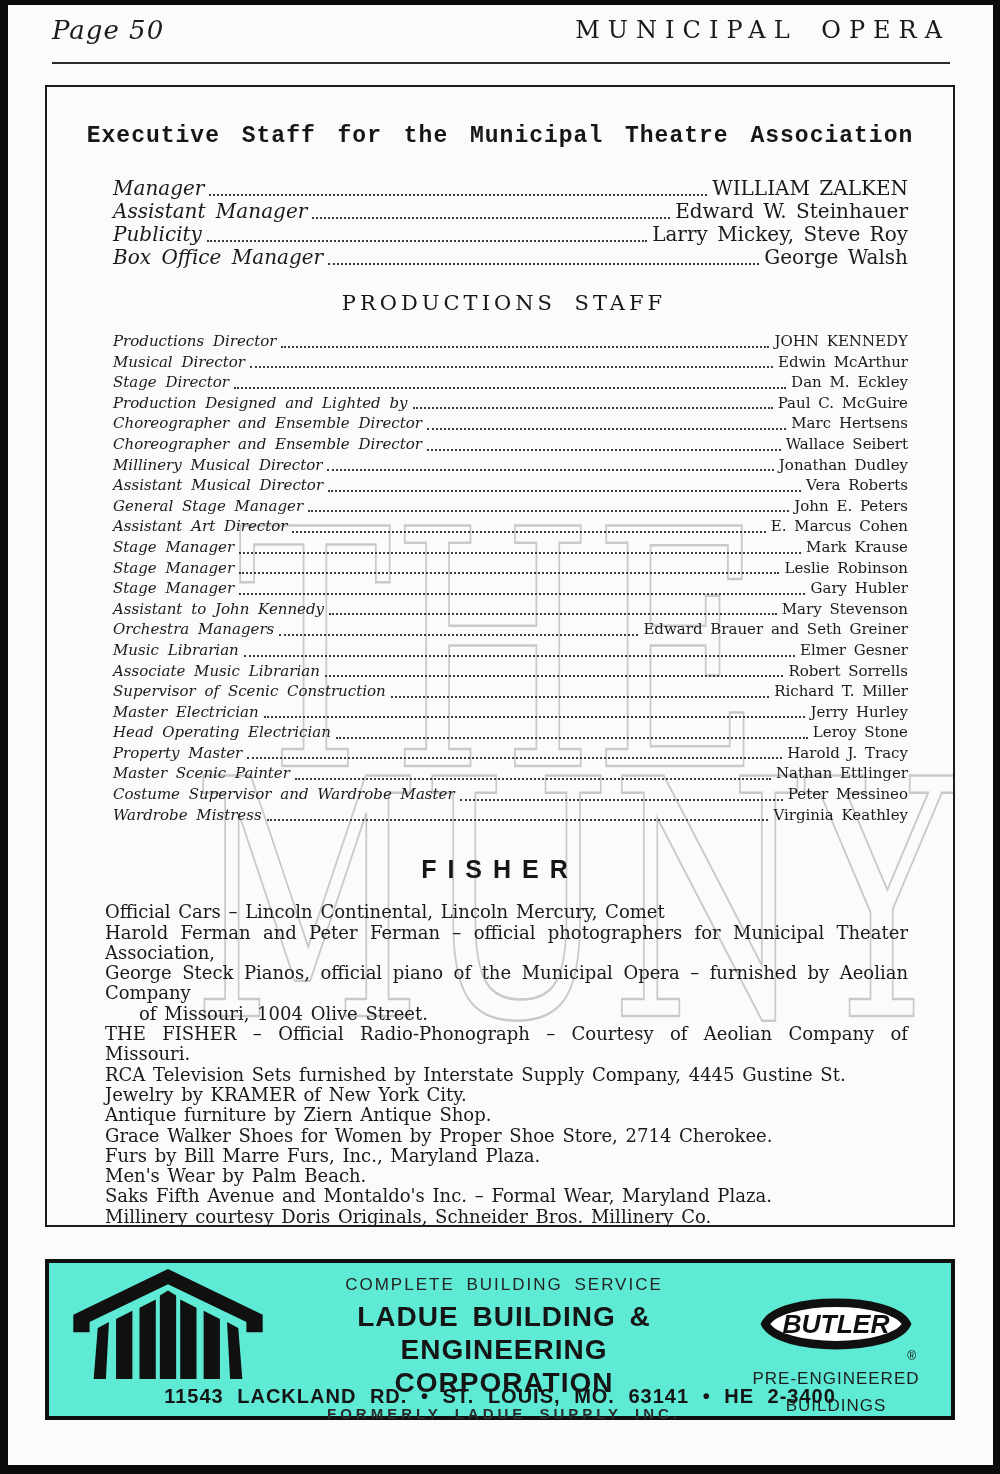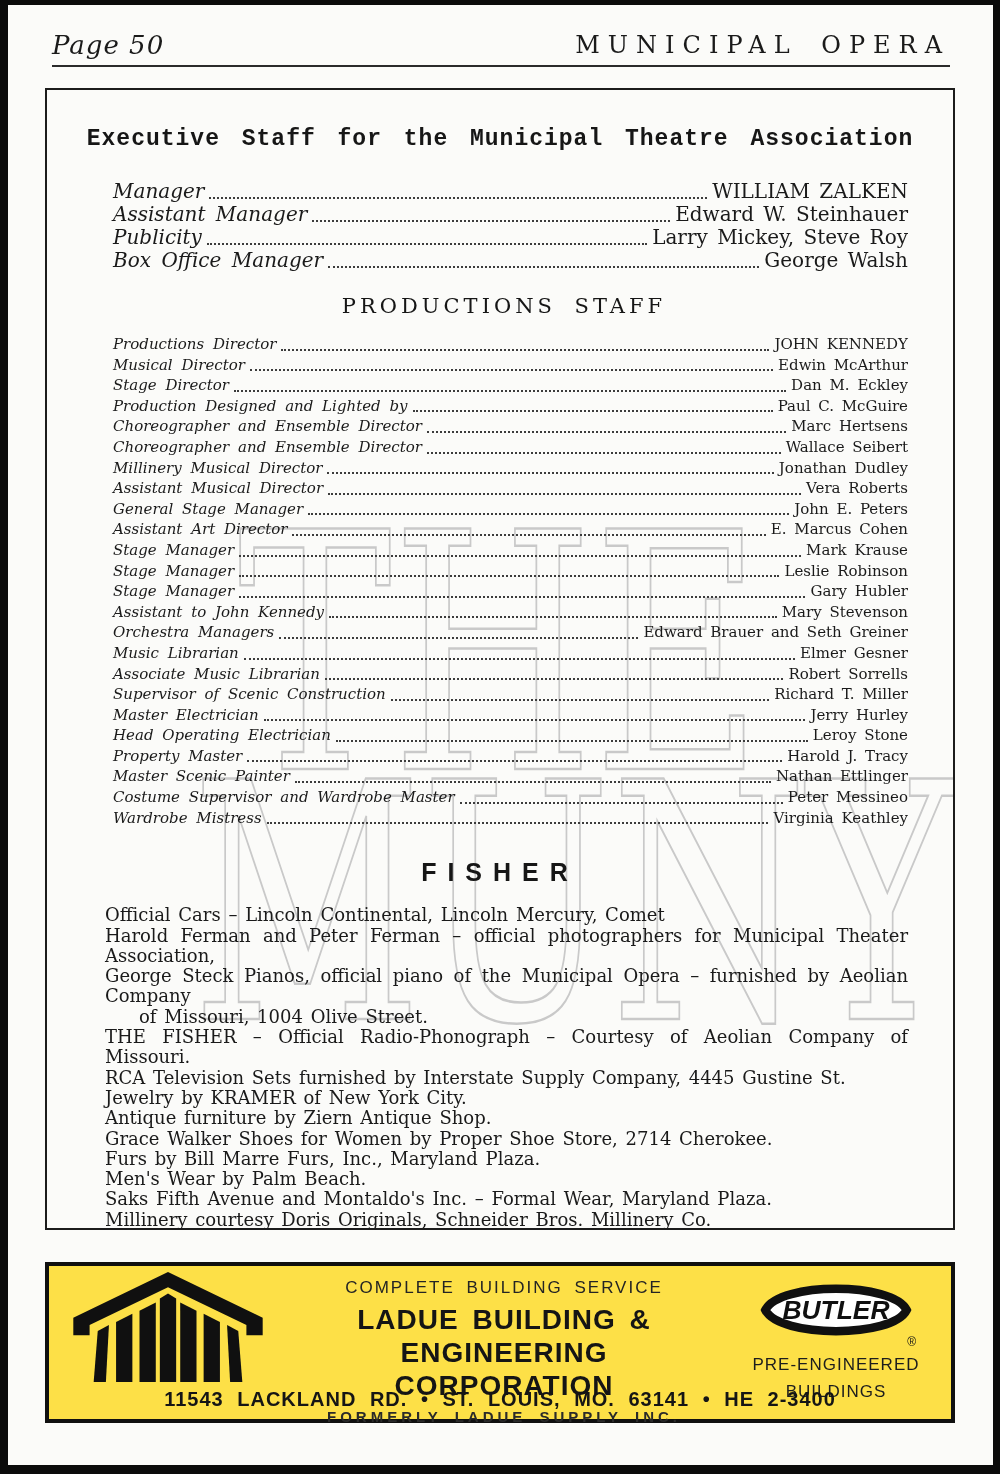--- a/index.html
+++ b/index.html
@@ -5,22 +5,22 @@
   html,body{margin:0;padding:0;background:#777;}
   .page{
     position:relative;width:1000px;height:1474px;box-sizing:border-box;
     background:#fbfbf9;color:#1a1a1a;
     border-top:5px solid #0b0b0b;border-left:8px solid #0b0b0b;
     border-right:7px solid #0b0b0b;border-bottom:9px solid #0b0b0b;
     font-family:"DejaVu Serif", serif;overflow:hidden;
   }
   
   .header{
-    margin:24px 43px 0 44px;display:flex;justify-content:space-between;
-    align-items:flex-end;border-bottom:2px solid #2b2b2b;padding-bottom:4px;line-height:32px;
+    margin:9px 43px 0 44px;display:flex;justify-content:space-between;
+    align-items:flex-end;border-bottom:2px solid #2b2b2b;padding-bottom:16px;line-height:32px;
   }
   .pagenum{font-style:italic;font-size:26px;letter-spacing:1px;}
   .pub{font-size:24px;letter-spacing:8px;word-spacing:8px;}
   
   .main-box{
     margin:21px 38px 0 37px;height:1142px;box-sizing:border-box;
     border:2px solid #1c1c1c;position:relative;overflow:hidden;
   }
   .watermark{
     position:absolute;top:440px;left:0;right:0;text-align:center;z-index:0;
@@ -50,29 +50,29 @@
   .credits-title{
     margin:30px 0 0;text-align:center;font-family:"Liberation Sans",sans-serif;
     font-weight:bold;font-size:25px;letter-spacing:11px;color:#161616;
   }
   .credits-list{margin:18px 45px 0 58px;font-size:18px;line-height:20.3px;word-spacing:2px;}
   .credit-line.indent{padding-left:34px;}
   .credit-line.justify{text-align:justify;text-align-last:justify;}
   
   .ad-box{
     margin:32px 38px 0 37px;height:161px;box-sizing:border-box;border:4px solid #101010;
-    position:relative;font-family:"Liberation Sans",sans-serif;color:#151515;background:#fde047;
+    position:relative;font-family:"Liberation Sans",sans-serif;color:#151515;background:#5eead4;
   }
   .ad-grid{display:flex;height:112px;}
   .ad-logo{width:238px;padding:6px 0 0 20px;box-sizing:border-box;}
   .ad-center{flex:1;text-align:center;padding-top:12px;}
   .ad-tagline{font-size:17px;letter-spacing:2px;word-spacing:5px;color:#242424;}
   .ad-company{font-size:28px;font-weight:bold;letter-spacing:1px;word-spacing:5px;line-height:33px;margin-top:5px;}
   .ad-formerly{font-size:15px;font-weight:bold;letter-spacing:4px;word-spacing:5px;margin-top:6px;color:#2a2a2a;}
-  .ad-right{width:230px;text-align:center;padding-top:11px;position:relative;}
+  .ad-right{width:230px;text-align:center;padding-top:28px;position:relative;}
   .butler-wrap{position:relative;display:inline-block;}
   .butler-reg{position:absolute;right:-4px;bottom:-2px;font-size:12px;}
   .butler-sub{font-size:17px;letter-spacing:1px;line-height:27px;margin-top:4px;color:#1d1d1d;}
   .ad-address{
     position:absolute;left:0;right:0;bottom:8px;text-align:center;
     font-weight:bold;font-size:20px;letter-spacing:1px;word-spacing:7px;
   }
 </style>
 </head>
 <body>

